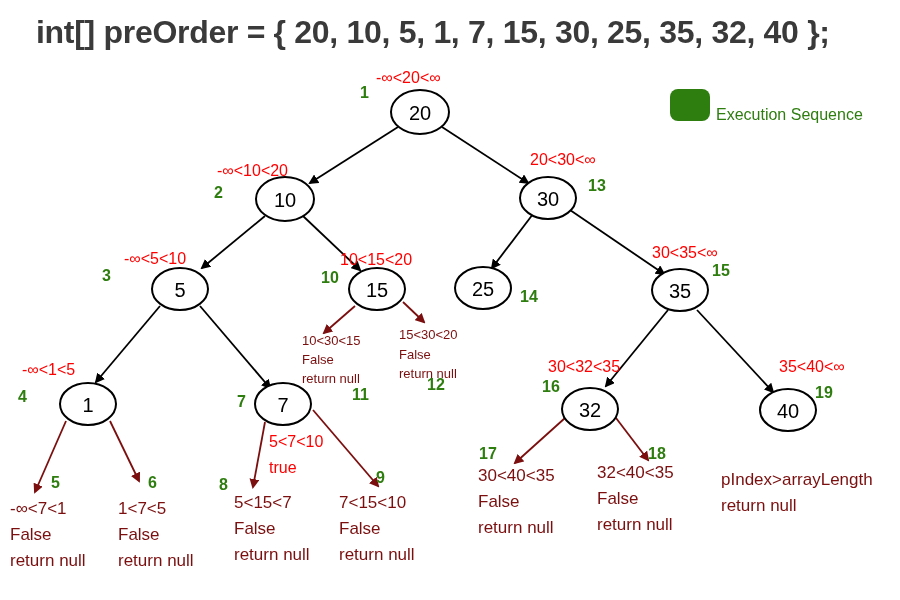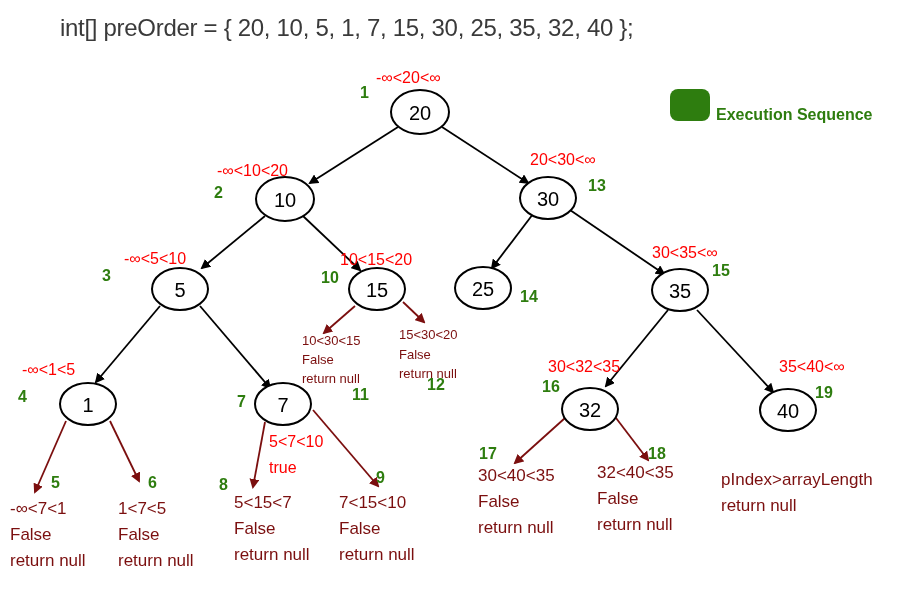--- a/index.html
+++ b/index.html
@@ -1,22 +1,22 @@
 <!DOCTYPE html>
 <html><head>
 <meta charset="utf-8">
 <style>
   html, body { margin: 0; padding: 0; background: #ffffff; }
   body { width: 900px; height: 600px; position: relative; overflow: hidden;
          font-family: "Liberation Sans", "DejaVu Sans", sans-serif; }
-  #title { position: absolute; left: 60px; top: 14px; font-size: 24px; font-weight: normal;
+  #title { position: absolute; left: 36px; top: 14px; font-size: 32px; font-weight: bold;
            color: #3a3a3a; letter-spacing: -0.3px; white-space: nowrap; }
   #legend { position: absolute; left: 670px; top: 86px; display: flex; align-items: center; }
   #legend .swatch { width: 40px; height: 32px; background: #2e7d0f; border-radius: 8px; margin-right: 6px; }
-  #legend .label { color: #2e7d0f; font-weight: bold; font-size: 16px; white-space: nowrap; margin-top: 20px; }
+  #legend .label { color: #2e7d0f; font-weight: normal; font-size: 16px; white-space: nowrap; margin-top: 20px; }
   svg#tree { position: absolute; left: 0; top: 0; }
   .node-ellipse { fill: #ffffff; stroke: #000000; stroke-width: 2; }
   .node-text { font-size: 20px; fill: #000000; text-anchor: middle; dominant-baseline: central; }
   .range { font-size: 16px; fill: #ff0000; }
   .step { font-size: 16px; fill: #2e7d0f; font-weight: bold; }
   .note { font-size: 17px; fill: #7b0f0f; }
   .note-small { font-size: 13px; fill: #7b0f0f; }
   .true-note { font-size: 16px; fill: #ff0000; }
   .edge-black { stroke: #000; stroke-width: 1.8; fill: none; }
   .edge-red { stroke: #7b0f0f; stroke-width: 1.8; fill: none; }

